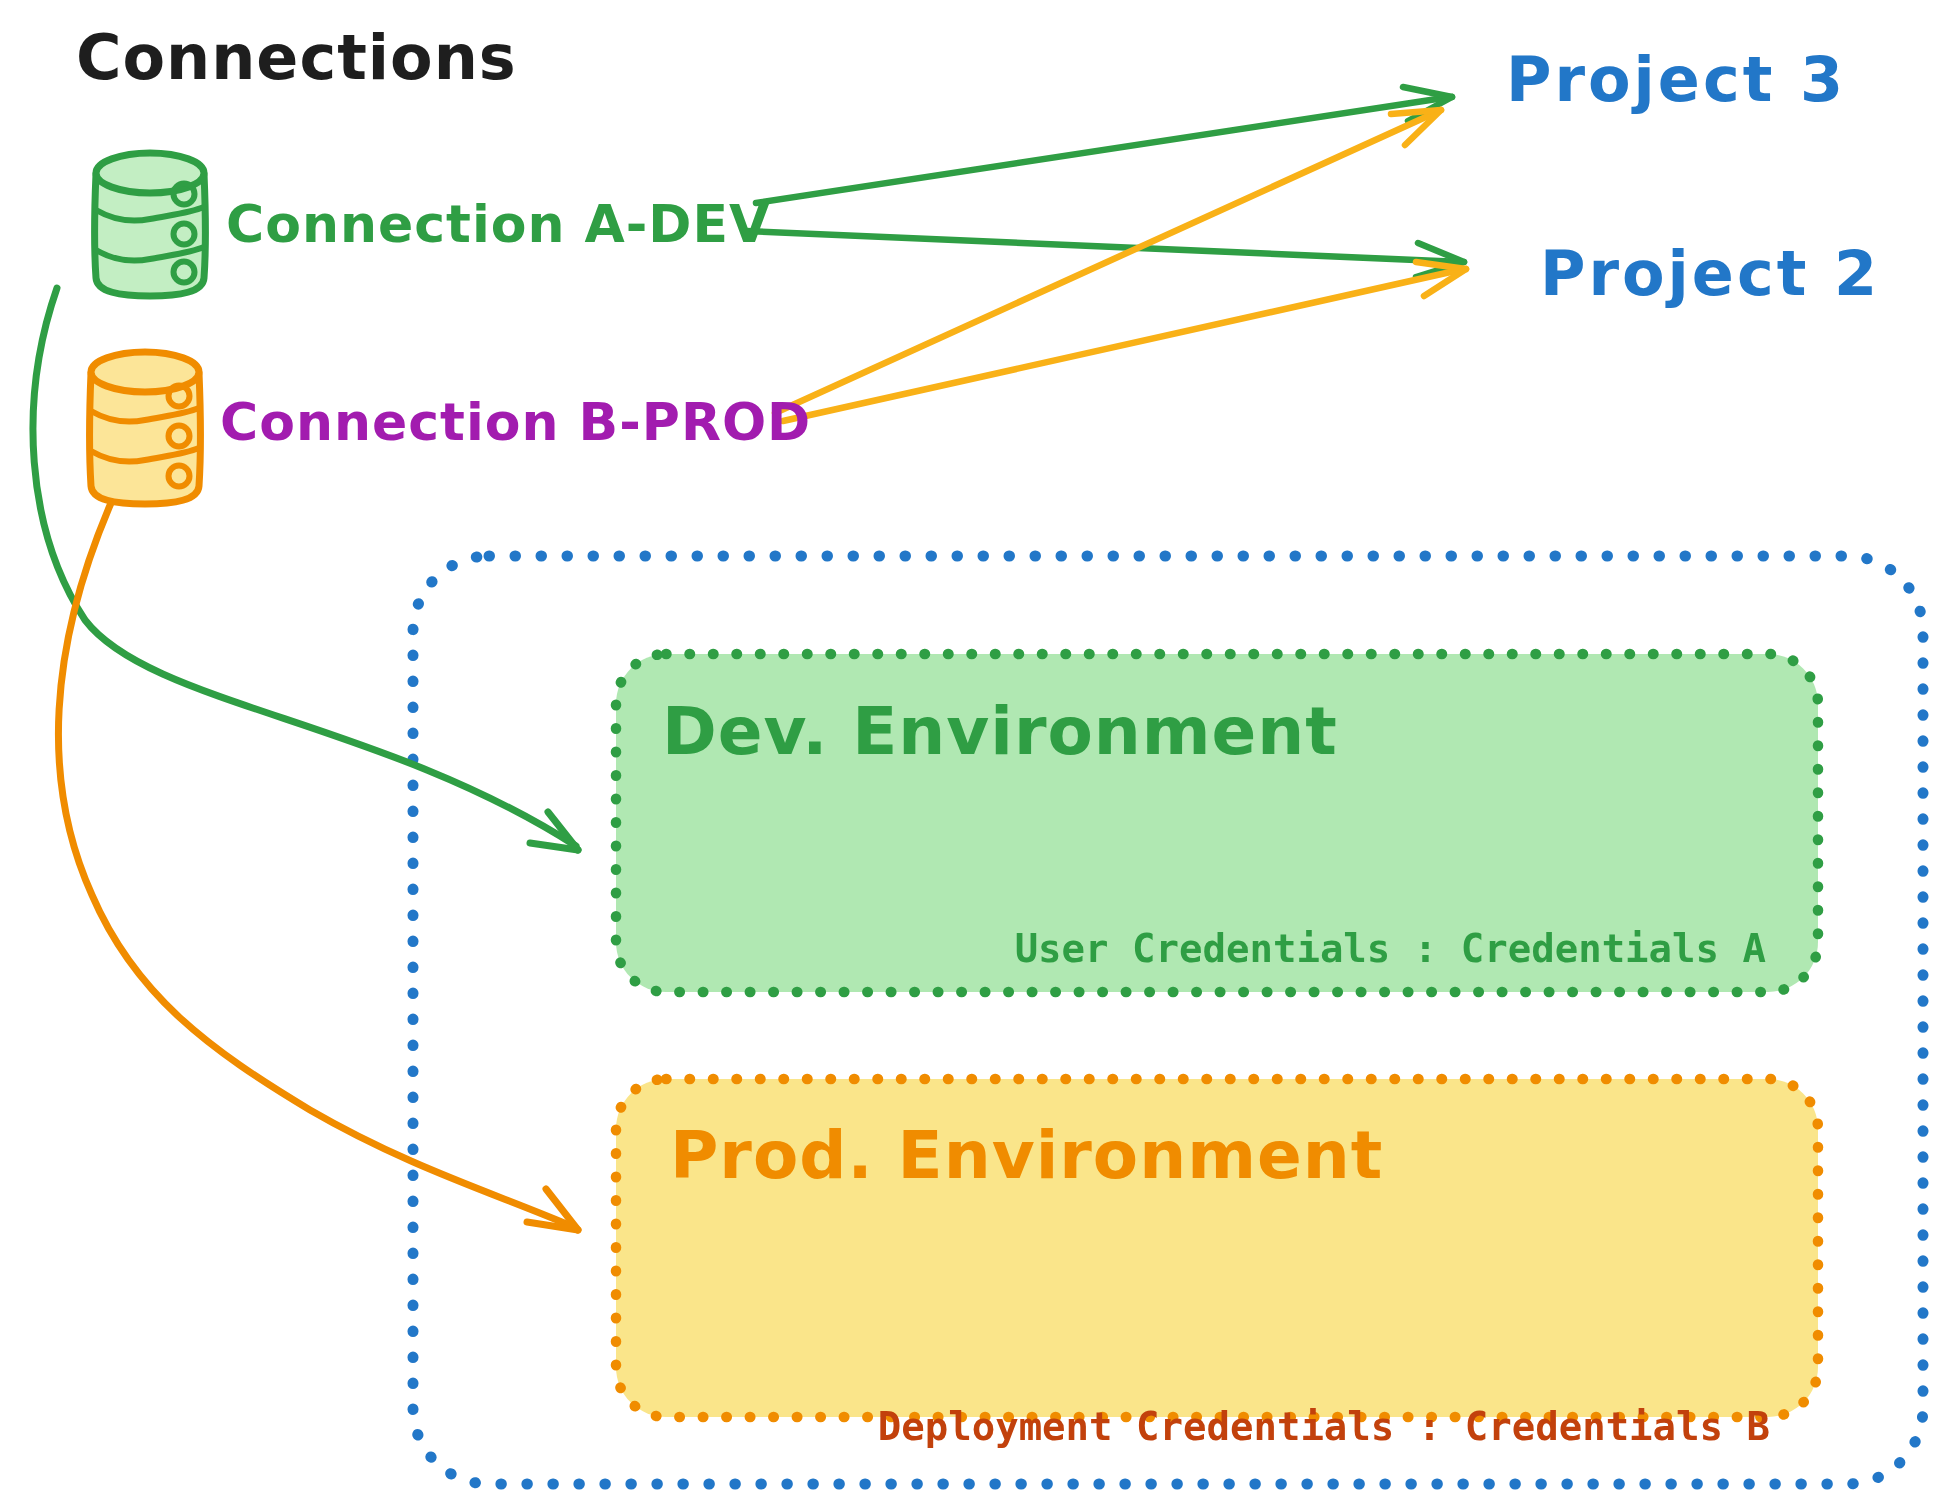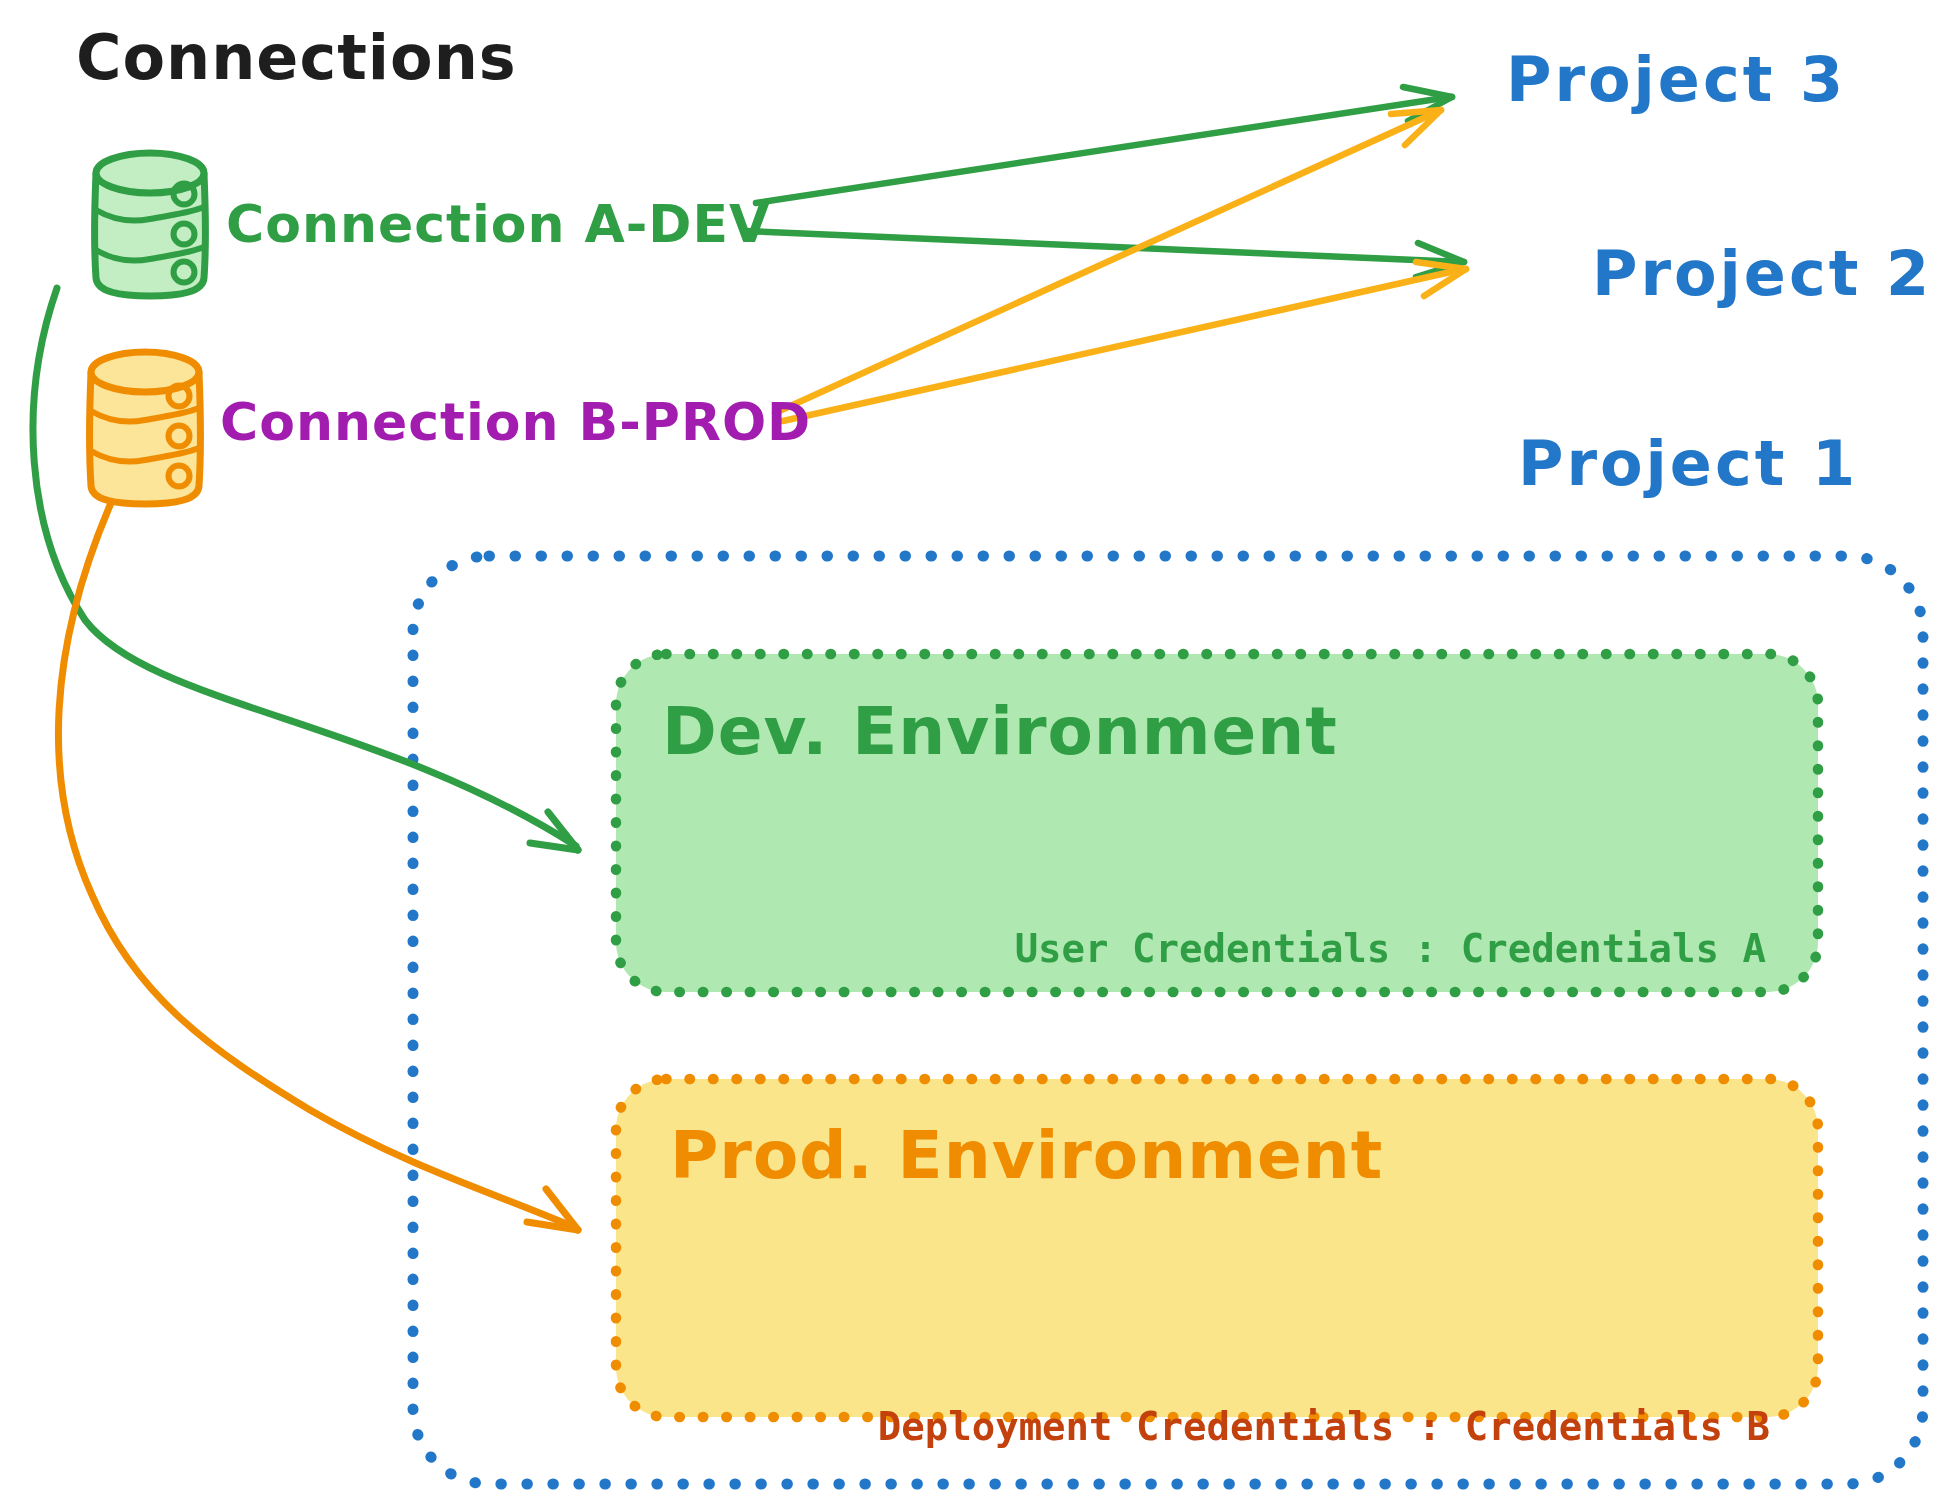--- a/index.html
+++ b/index.html
@@ -31,21 +31,21 @@
     left: 76px; top: 24px;
     font-size: 62px;
     letter-spacing: 1px;
     color: #1e1e1e;
   }
   .conn-label { font-size: 52px; letter-spacing: 1px; }
   .conn-a { left: 226px; top: 196px; color: #2f9e44; }
   .conn-b { left: 220px; top: 394px; color: #a21caf; }
   .project { font-size: 62px; letter-spacing: 3px; color: #2277c8; }
   .p3 { left: 1506px; top: 46px; }
-  .p2 { left: 1592px; top: 240px; }
+  .p2 { left: 1540px; top: 240px; }
   .p1 { left: 1518px; top: 430px; }
   .env-title { font-size: 66px; letter-spacing: 1px; }
   .env-dev  { left: 662px; top: 696px;  color: #2f9e44; }
   .env-prod { left: 670px; top: 1120px; color: #f08c00; }
   .cred {
     font-family: "DejaVu Sans Mono", monospace;
     font-size: 39px;
     font-weight: 700;
   }
   .cred-a { right: 182px; top: 928px;  color: #2f9e44; }
@@ -124,21 +124,20 @@
   <div class="lbl title">Connections</div>
 
   <div class="lbl conn-label conn-a">Connection A-DEV</div>
 
   <div class="lbl conn-label conn-b">Connection B-PROD</div>
 
   <div class="lbl project p3">Project 3</div>
 
   <div class="lbl project p2">Project 2</div>
 
-  <div class="lbl project p1">Project 1</div>
 
   <div class="lbl env-title env-dev">Dev. Environment</div>
 
   <div class="lbl cred cred-a">User Credentials : Credentials A</div>
 
   <div class="lbl env-title env-prod">Prod. Environment</div>
 
   <div class="lbl cred cred-b">Deployment Credentials : Credentials B</div>
 
 </div>

